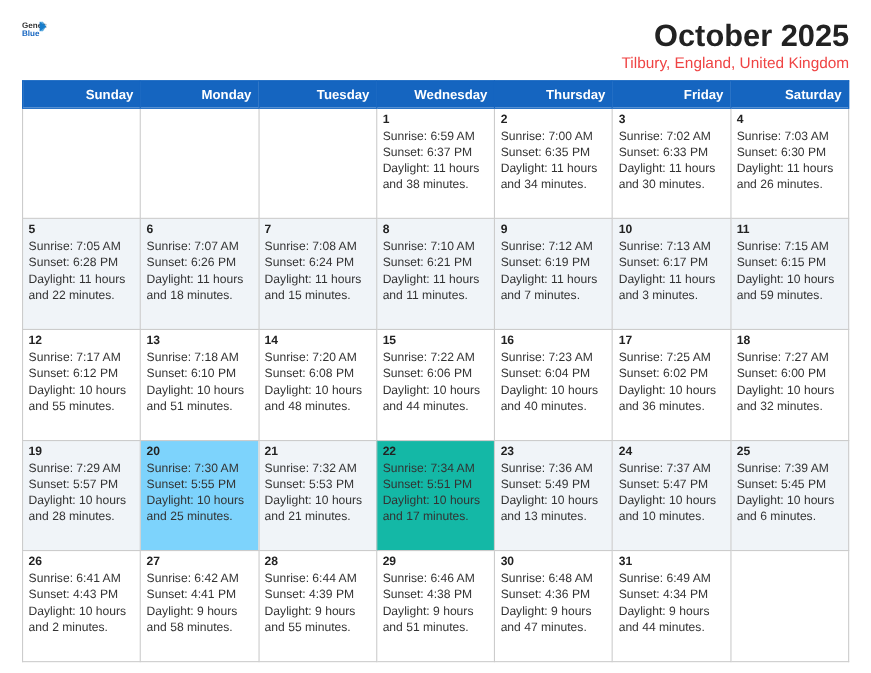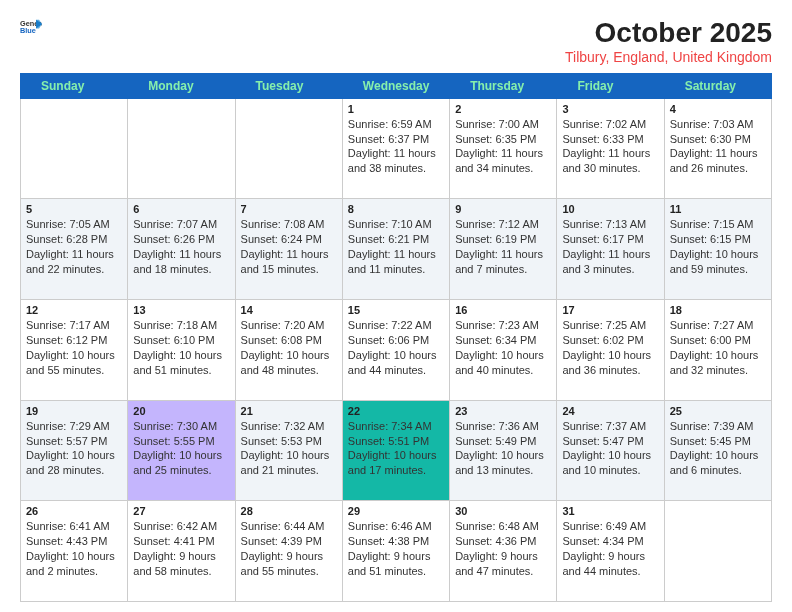--- a/index.html
+++ b/index.html
@@ -48,23 +48,23 @@
     }
     .calendar {
       flex: 1;
       border: 1px solid #ccc;
       border-collapse: collapse;
       width: 100%;
       table-layout: fixed;
     }
     .calendar th {
       background: #1565c0;
-      color: #86efac;
-      text-align: left;
-      padding: 5px 20px;
+      color: #ffffff;
+      text-align: right;
+      padding: 5px 6px;
       font-size: 12px;
       font-weight: bold;
       border: 1px solid #1565c0;
     }
     .calendar td {
       vertical-align: top;
       border: 1px solid #ccc;
       padding: 4px 5px;
       font-size: 9.5px;
       color: #333;
@@ -231,21 +231,21 @@
           <td>
             <span class="day-number">15</span>
             <div class="cell-text">Sunrise: 7:22 AM
 Sunset: 6:06 PM
 Daylight: 10 hours
 and 44 minutes.</div>
           </td>
           <td>
             <span class="day-number">16</span>
             <div class="cell-text">Sunrise: 7:23 AM
-Sunset: 6:34 PM
+Sunset: 6:04 PM
 Daylight: 10 hours
 and 40 minutes.</div>
           </td>
           <td>
             <span class="day-number">17</span>
             <div class="cell-text">Sunrise: 7:25 AM
 Sunset: 6:02 PM
 Daylight: 10 hours
 and 36 minutes.</div>
           </td>
@@ -258,21 +258,21 @@
           </td>
         </tr>
         <tr>
           <td style="background: rgb(240, 244, 248);">
             <span class="day-number">19</span>
             <div class="cell-text">Sunrise: 7:29 AM
 Sunset: 5:57 PM
 Daylight: 10 hours
 and 28 minutes.</div>
           </td>
-          <td style="background: #c4b5fd;">
+          <td style="background: #7dd3fc;">
             <span class="day-number">20</span>
             <div class="cell-text">Sunrise: 7:30 AM
 Sunset: 5:55 PM
 Daylight: 10 hours
 and 25 minutes.</div>
           </td>
           <td style="background: rgb(240, 244, 248);">
             <span class="day-number">21</span>
             <div class="cell-text">Sunrise: 7:32 AM
 Sunset: 5:53 PM

